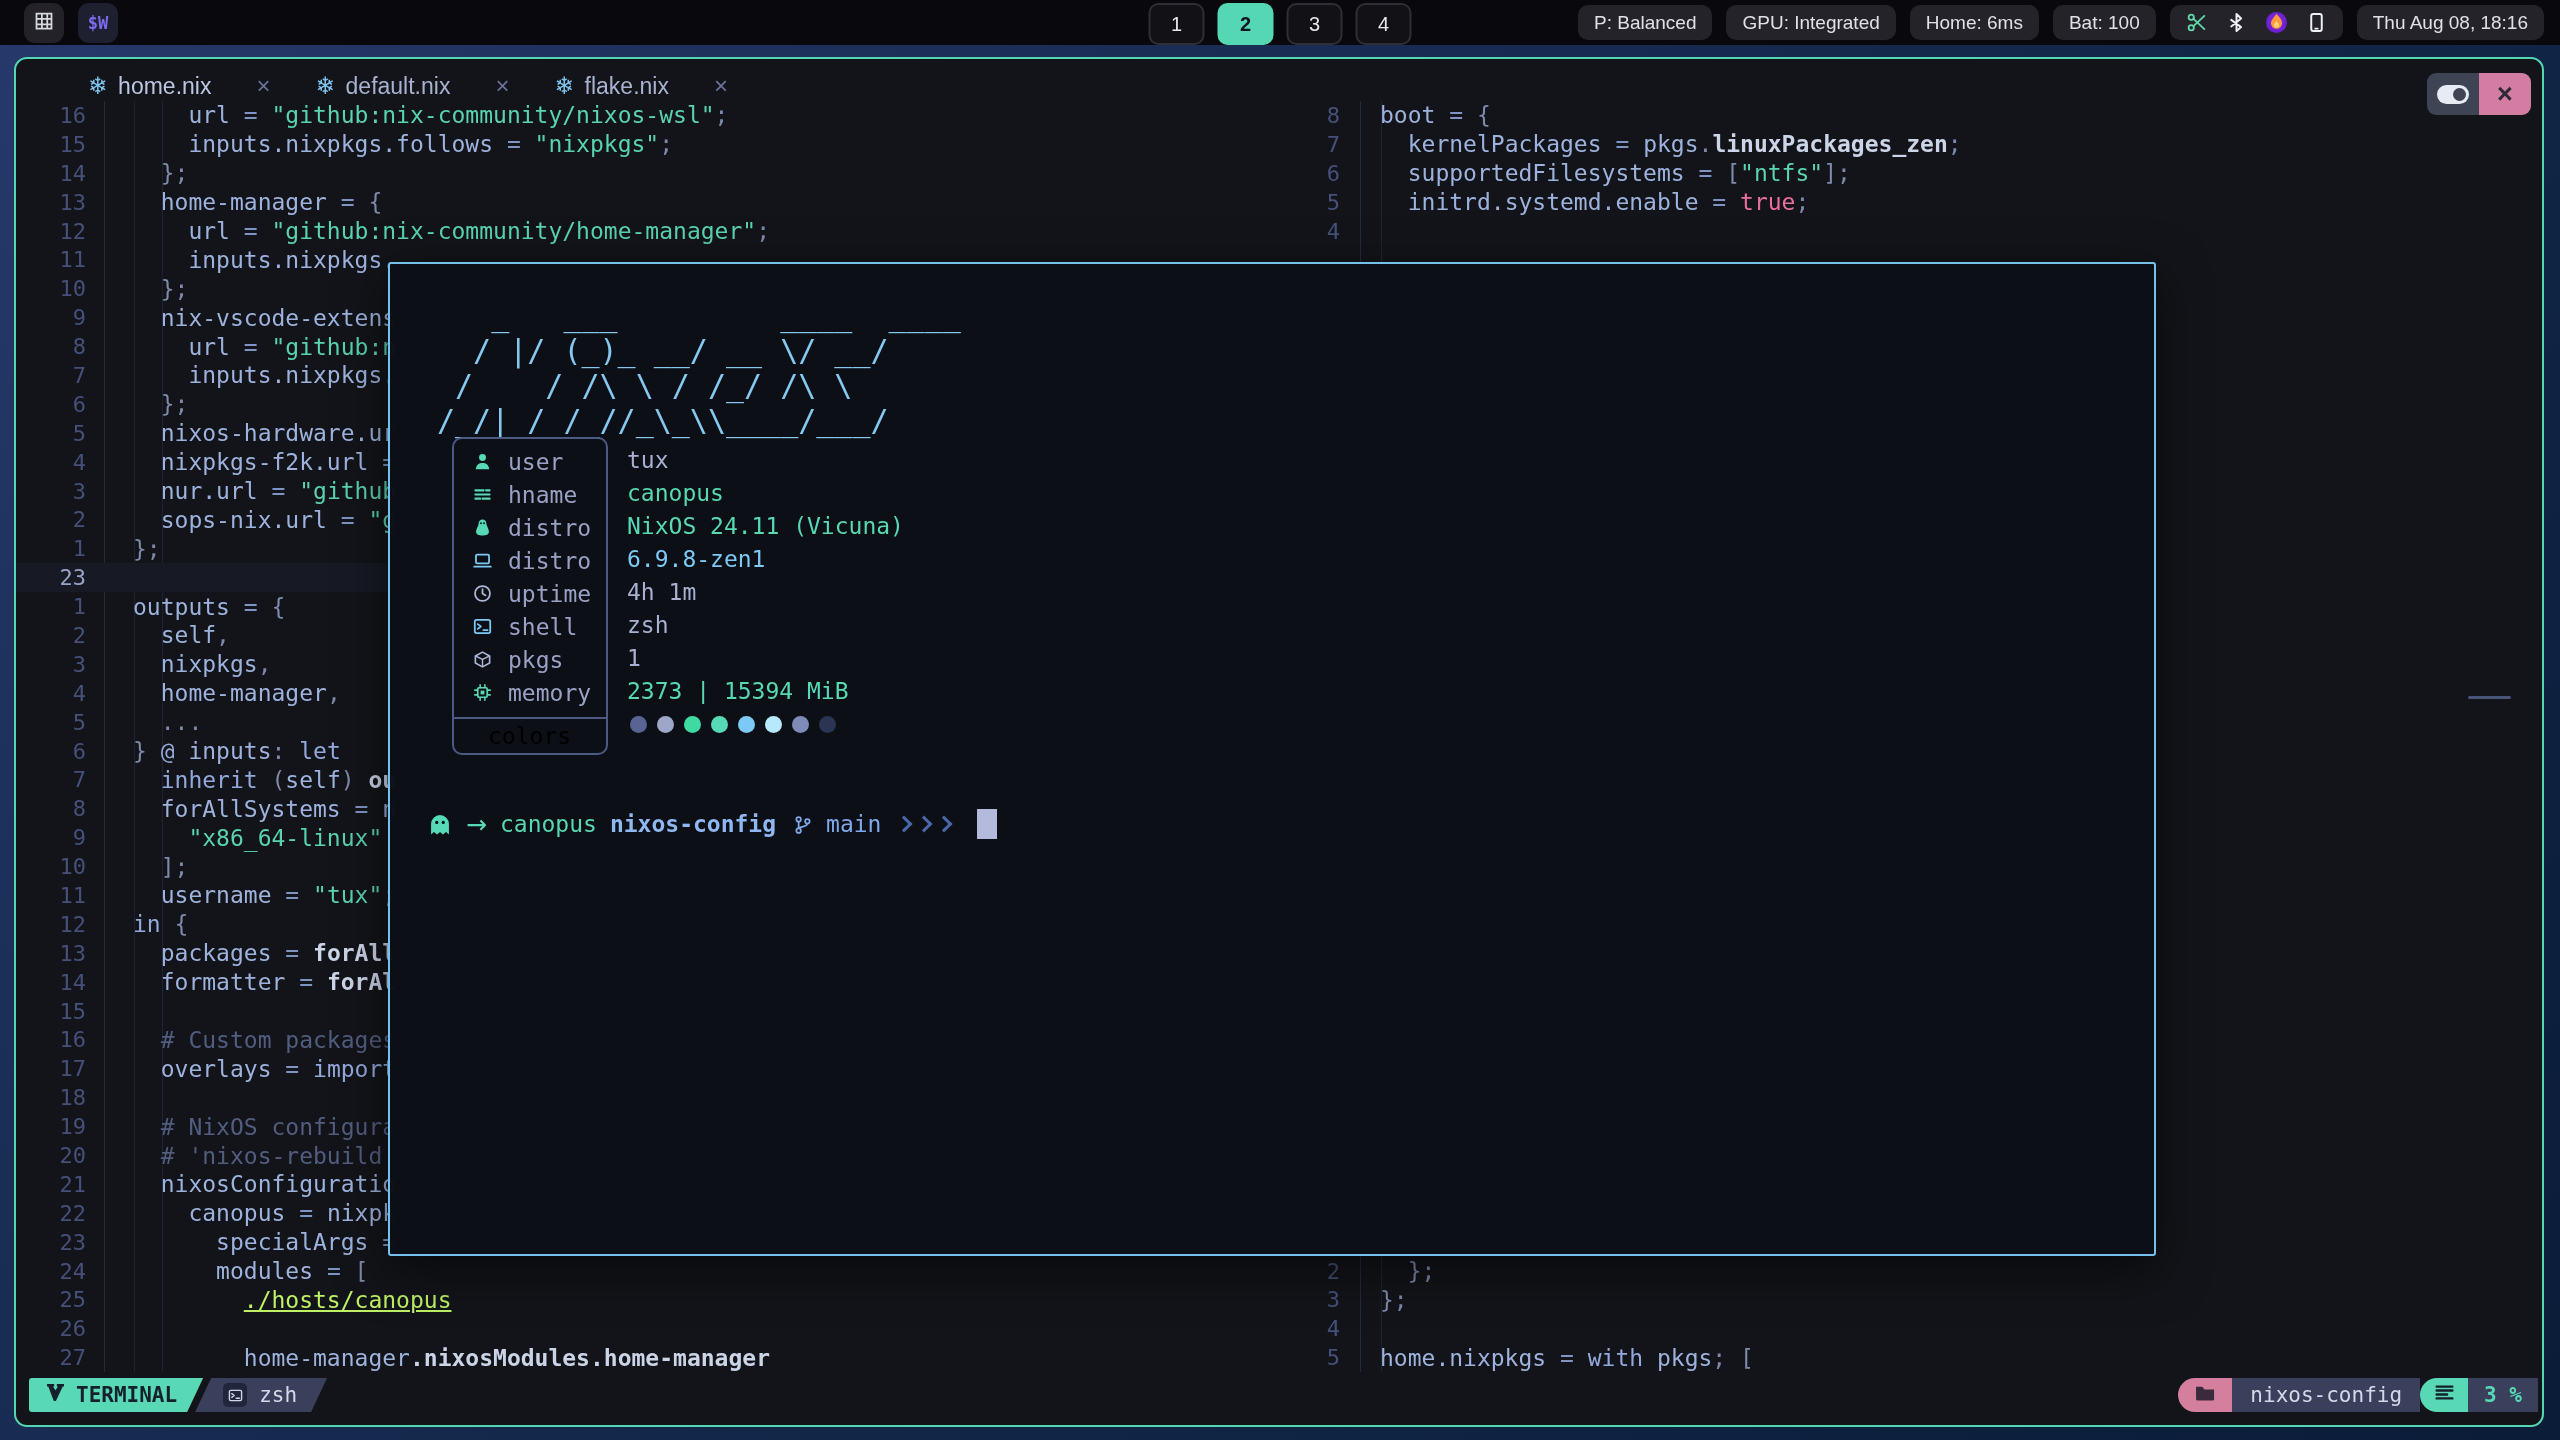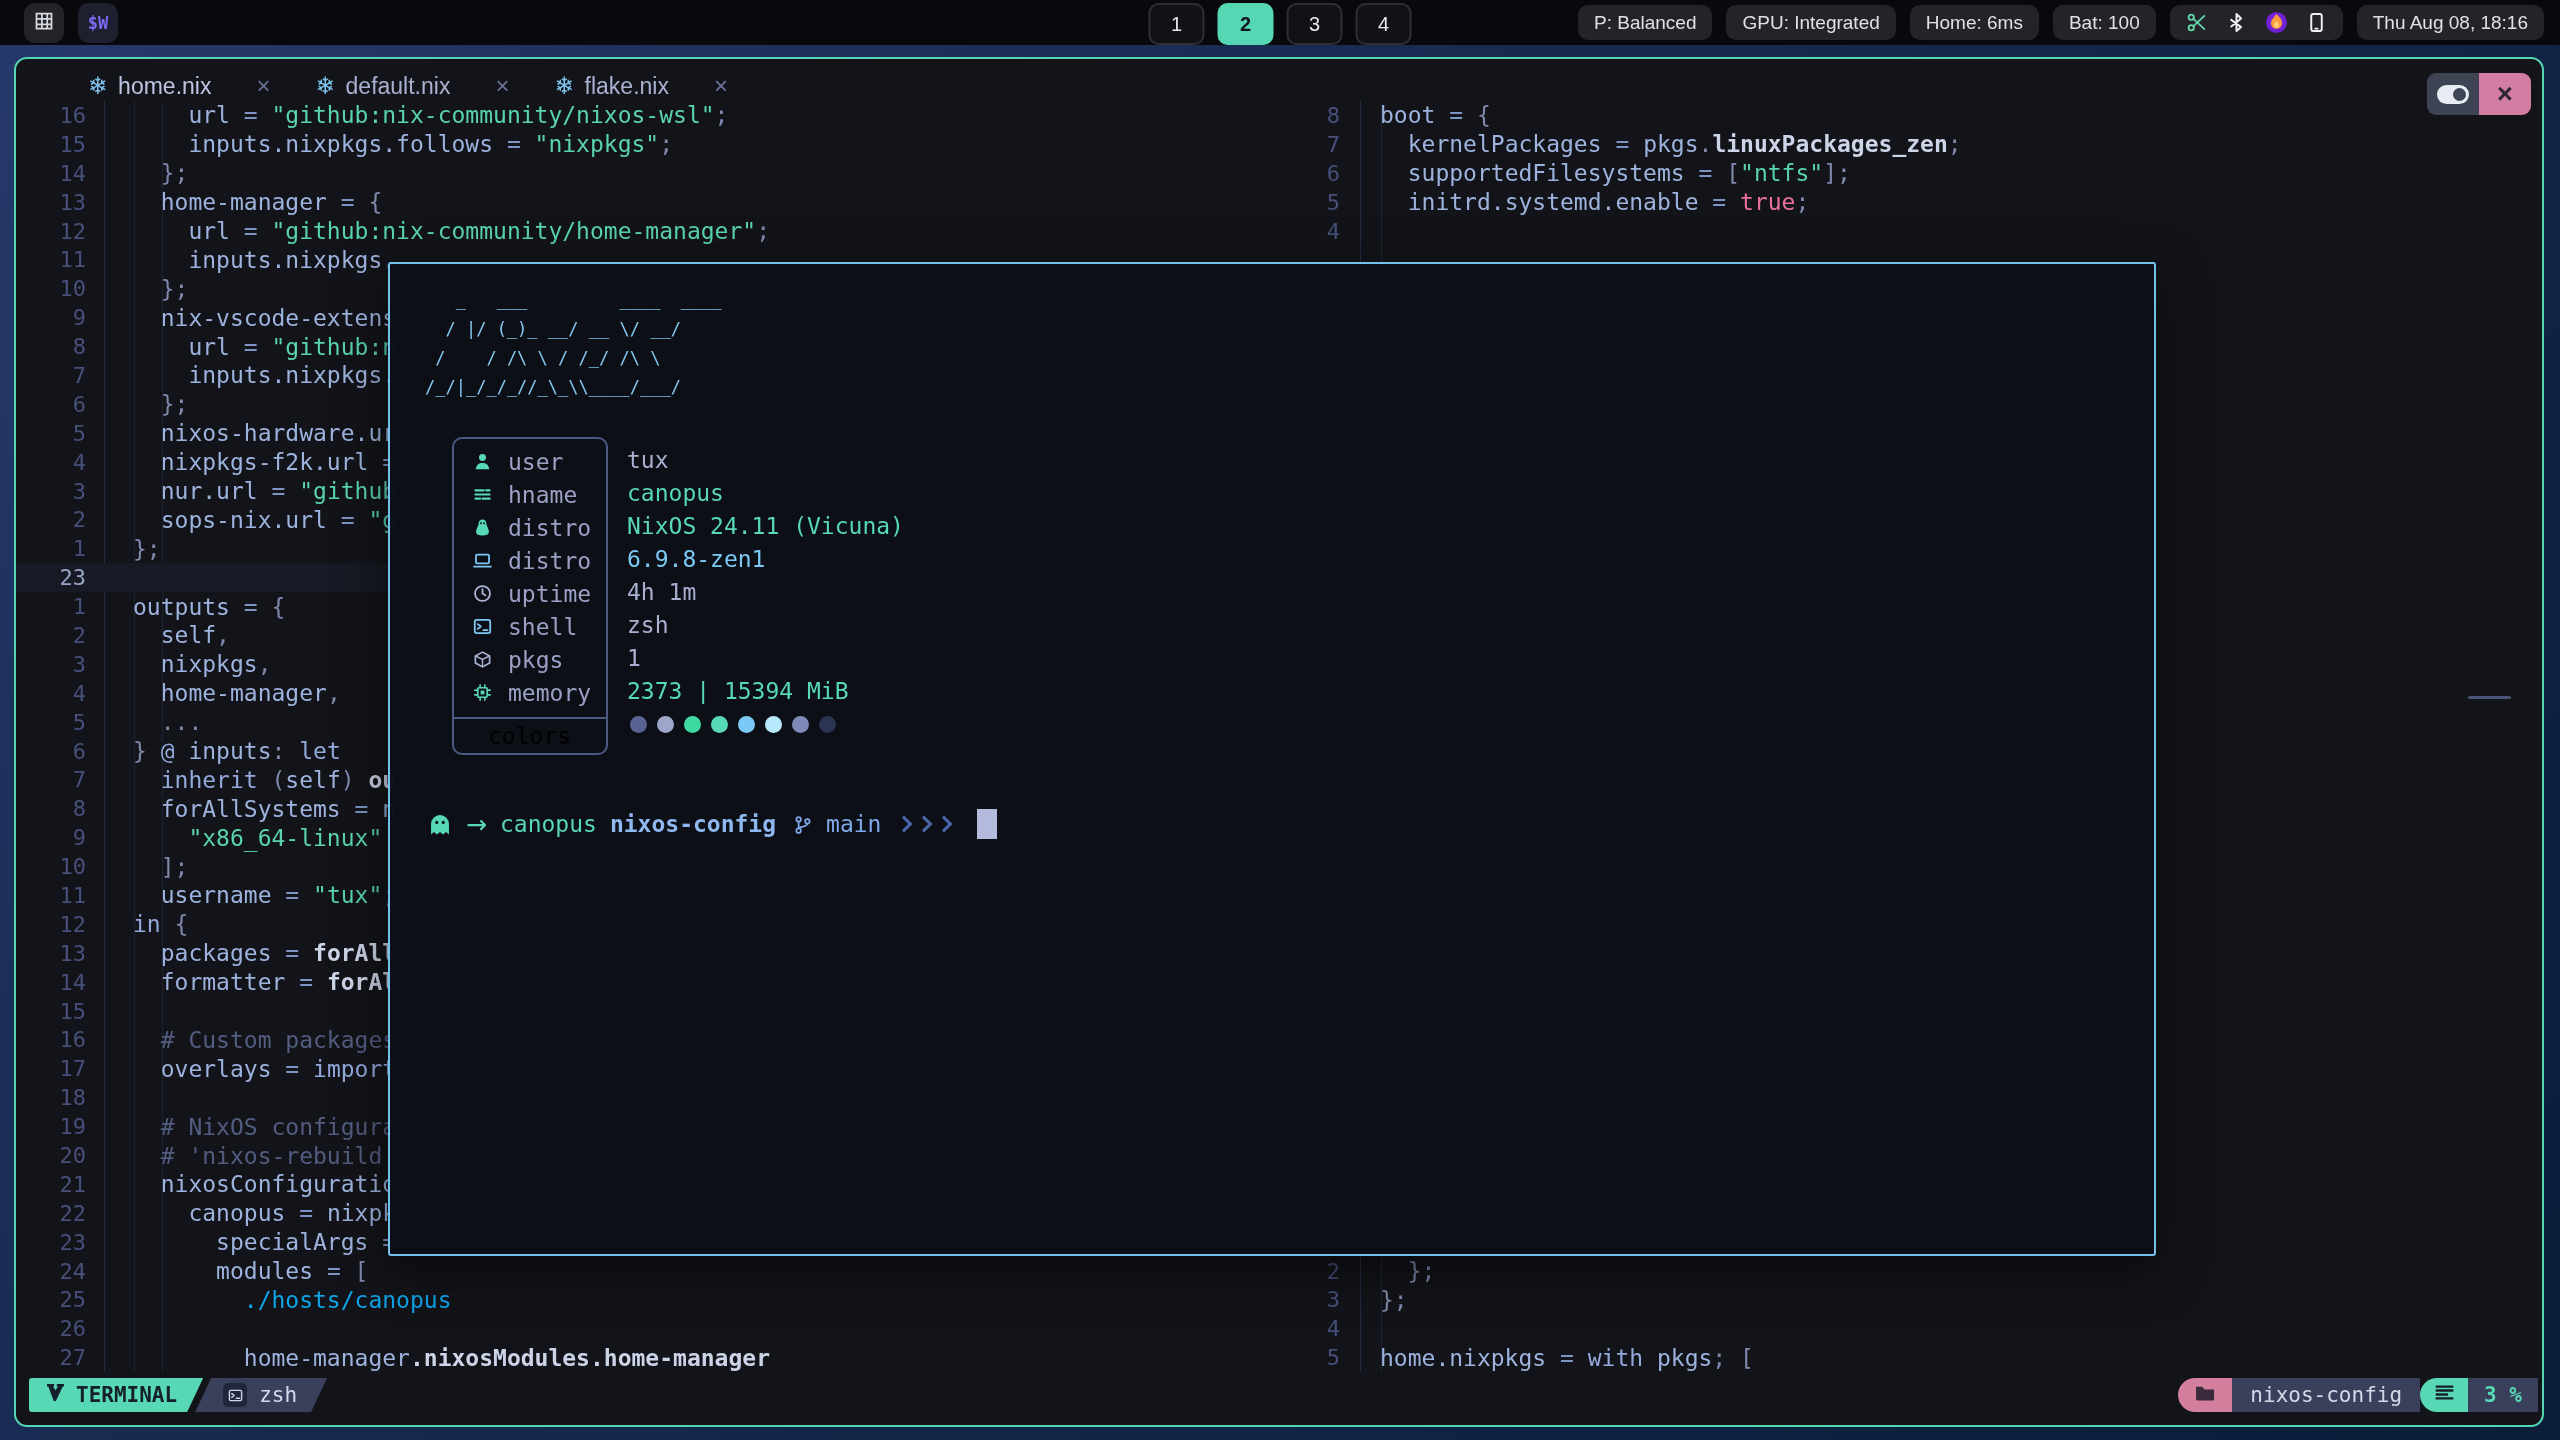--- a/index.html
+++ b/index.html
@@ -45,21 +45,21 @@
   #right-rows{left:1280px;width:1240px;}
   .row{height:28.9px;display:flex;align-items:center;white-space:pre;font-size:23px;}
   .row .ln{flex:0 0 100px;box-sizing:border-box;padding-right:30px;text-align:right;color:#46507a;font-size:22px;}
   #right-rows .row .ln{flex:0 0 44px;padding-right:0;}
   .row .code{margin-left:17px;}
   #right-rows .row .code{margin-left:40px;}
   .row.cur .ln{color:#99a3c6;}
   .row.cur{background:#171a24;}
   .t-n{color:#9db3de;} .t-i{color:#9db3de;} .t-k{color:#93a9dc;} .t-o{color:#7d94c4;}
   .t-p{color:#7e89ac;} .t-s{color:#59d3b2;} .t-b{color:#ccd4e8;font-weight:bold;}
-  .t-c{color:#525d80;} .t-t{color:#ea6f9e;} .t-w{color:#0ea5e9;}
+  .t-c{color:#525d80;} .t-t{color:#ea6f9e;} .t-w{color:#bef264;text-decoration:underline;}
   .vline{position:absolute;top:42px;height:1271px;width:1px;}
   .guttersep{background:#232a40;} .indent{background:#1d2333;}
   #scrollmark{position:absolute;left:2452px;top:637px;width:43px;height:3px;background:#4a5474;border-radius:2px;}
   
   #statusbar{position:absolute;left:13px;right:4px;top:1319px;height:34px;display:flex;align-items:center;
              font-family:"DejaVu Sans Mono",monospace;font-size:21px;}
   .sb-left{display:flex;align-items:center;}
   .seg-mode{background:#58d8b4;color:#15202d;font-weight:bold;height:34px;display:flex;align-items:center;
             padding:0 26px 0 16px;gap:10px;clip-path:polygon(0 0,100% 0,calc(100% - 16px) 100%,0 100%);border-radius:3px 0 0 3px;}
   .seg-mode svg{width:21px;height:21px;}
@@ -71,21 +71,21 @@
   .seg-folder{width:54px;height:34px;background:#d57f9f;border-radius:17px 0 0 17px;display:flex;align-items:center;justify-content:center;color:#3a2a3b;}
   .seg-folder svg{width:22px;height:22px;}
   .seg-proj{background:#3a405c;color:#d3d9e8;height:34px;display:flex;align-items:center;padding:0 18px;}
   .seg-lines{width:48px;height:34px;background:#58d8b4;border-radius:17px 0 0 17px;display:flex;align-items:center;justify-content:center;color:#15202d;}
   .seg-lines svg{width:21px;height:21px;}
   .seg-scroll{background:#3a405c;color:#58d8b4;height:34px;display:flex;align-items:center;padding:0 16px;font-weight:bold;}
   
   #terminal{position:absolute;left:388px;top:262px;width:1764px;height:990px;background:rgba(12,15,22,0.985);
             border:2px solid #74c1ec;border-radius:3px;z-index:5;box-shadow:0 14px 50px rgba(0,0,0,.55);
             font-family:"DejaVu Sans Mono",monospace;font-size:23px;}
-  #ascii-art{position:absolute;left:31px;top:18px;margin:4px;color:#85c9f1;font-size:17px;line-height:29px;
+  #ascii-art{position:absolute;left:31px;top:18px;margin:16px;color:#85c9f1;font-size:30px;line-height:35px;
              font-family:"DejaVu Sans Mono",monospace;}
   #fetch-box{position:absolute;left:62px;top:173px;width:156px;height:318px;border:2px solid #4d5983;border-radius:10px;box-sizing:border-box;}
   .fetch-row{height:33px;display:flex;align-items:center;padding-left:18px;gap:16px;}
   .fetch-row:first-child{margin-top:6px;}
   .fetch-row .ficon{width:20px;height:20px;display:flex;align-items:center;justify-content:center;}
   .fetch-row svg{width:19px;height:19px;}
   .fetch-row .flabel{color:#9ba1c5;font-size:23px;}
   .ic-teal{color:#57d8b6;} .ic-blue{color:#7cc9f5;} .ic-light{color:#aeb6d8;}
   #fetch-divider{height:2px;background:#4d5983;margin:8px 0 4px 0;}
   .fetch-colors{height:48px;display:flex;padding-left:18px;gap:16px;}

